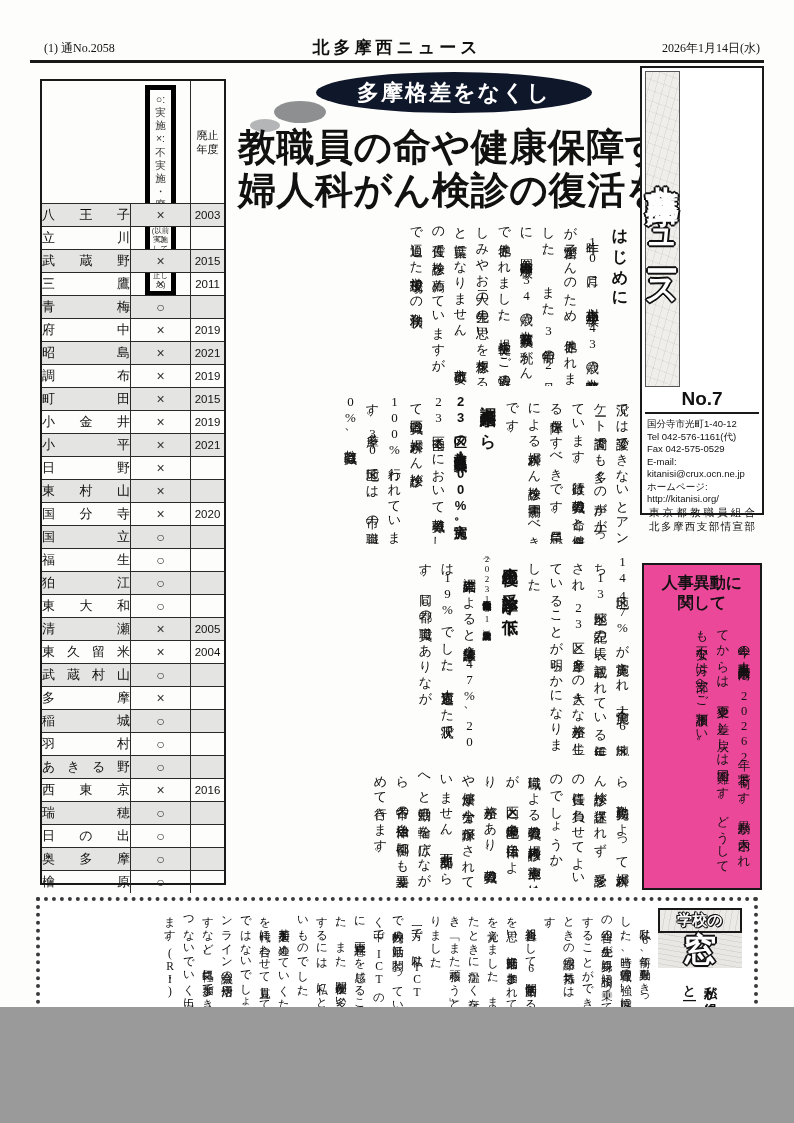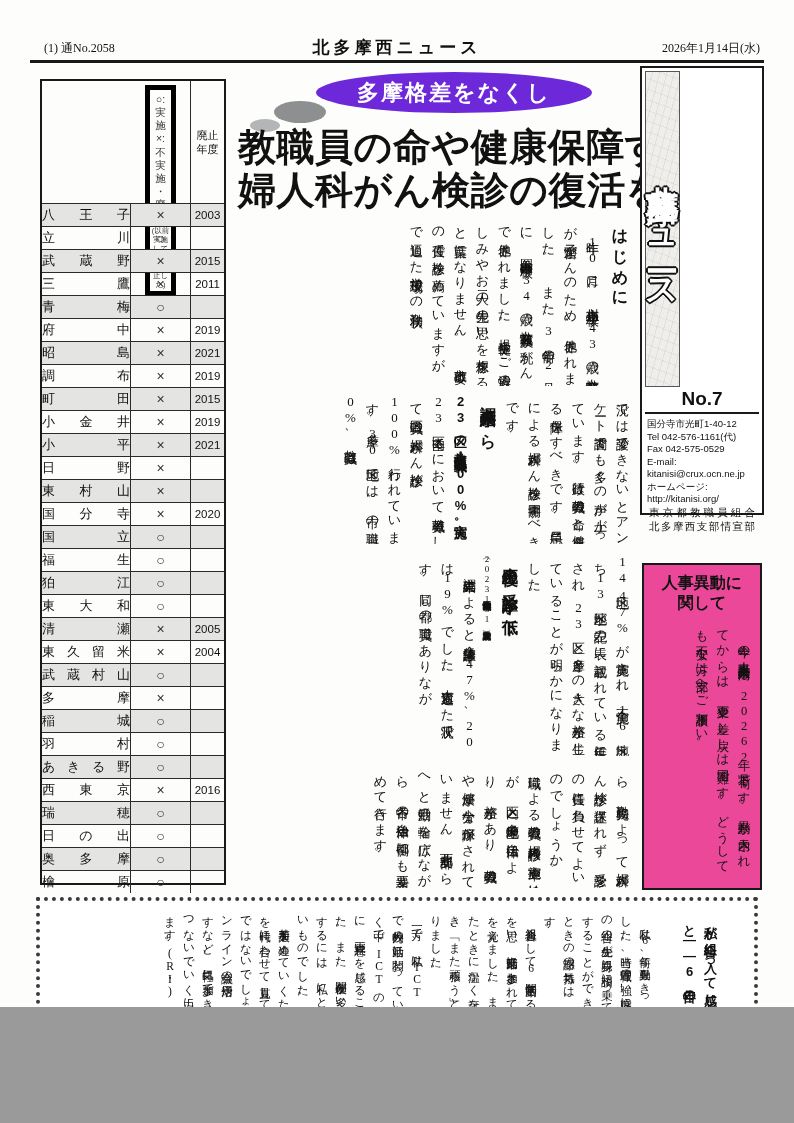--- a/index.html
+++ b/index.html
@@ -259,21 +259,21 @@
     <div class="cell c-year gray"></div>
 
     <div class="cell c-name">檜原</div>
     <div class="cell c-mark">○</div>
     <div class="cell c-year"></div>
   </div>
 
   <div class="headline">
     <div class="bub-s" style="background:#b3b5b7;"></div>
     <div class="bub-m" style="background:#8d8f91;"></div>
-    <div class="bub-main" style="background:#6d28d9; color:#fff;">多摩格差をなくし</div>
+    <div class="bub-main" style="background:#0f172a; color:#fff;">多摩格差をなくし</div>
     <div class="hl-line hl1">教職員の命や健康保障する</div>
     <div class="hl-line hl2">婦人科がん検診の復活を!</div>
   </div>
 
   <div class="band b1">
     <div class="h">はじめに</div>
     <p class="t">　昨年10月に、立川市立小学校の43歳の女性教職員が子宮頸がんのため、他界されました。　また、3年前の2月末に、国分寺市内中学校の34歳の女性教職員が乳がんで他界されました。児童生徒やご遺族の悲しみやお二人の先生の思いを想像すると言葉になりません。　市教委は個人の責任で検診を薦めていますが、人手不足で逼迫した学校現場での勤務状</p>
   </div>
   <div class="band b2">
     <p class="t">況では受診できないとアンケート調査でも多くの声が上がっています。行政は教職員の命と健康を守る保障をすべきです。早急に職域による婦人科がん検診を再開すべきです。</p>
@@ -311,20 +311,24 @@
     <div class="pers-title">
       <div>人事異動に</div>
       <div>関して</div>
     </div>
     <div class="pers-body">　今年の人事異動本人内示は、2026年2月下旬です。異動が内示されてからは、変更や差し戻しは困難です。どうしても不安な方は支部へご相談下さい。</div>
   </div>
 
   <div class="win">
     <div class="win-inner">
       <div class="win-right">
+        <div class="logo">
+          <div class="logo-top">学校の</div>
+          <div class="logo-btm">窓</div>
+        </div>
         <div class="win-head">私が組合に入って感じたこと――6年目の率直な思い</div>
       </div>
       <div class="win-body">
         <p>　私は6年前、異動をきっかけに都教組北多摩西支部に加入しました。当時、管理職の強い態度に悩んでいた私に、同僚の組合の先生が親身に相談に乗ってくださり、問題を解決することができました。そのときの感謝の気持ちは、今も心に残っています。</p>
         <p>　組合員として6年間活動する中で、退職後もなお教員の労働環境を思い、支部活動に参加されている先生方の姿に大きな感動を覚えました。また、私自身が悩みを抱えたときに温かく話を聞いていただき、「また頑張ろう」と思えたこともありました。</p>
         <p>　一方で、私はICTを専門分野として推進する立場で校内外の活動に関わっていますが、組合の見解を聞く中で、ICTの課題面が中心に語られる傾向に、正直戸惑いを感じることもありました。また、夜開催が多い支部委員会は、疲れ切った勤務後に参加するには、私にとってハードルの高いものでした。</p>
         <p>　若手加入を進めていくためには、組合の仕組み自体を時代に合わせて見直していく必要があるのではないでしょうか。例えばオンライン会議の活用や、チラシ以外の広報を増やすなど、気軽に参加できる工夫が、組合を次の世代へつないでいく力になると感じています。(R・I)</p>
       </div>
     </div>
   </div>

